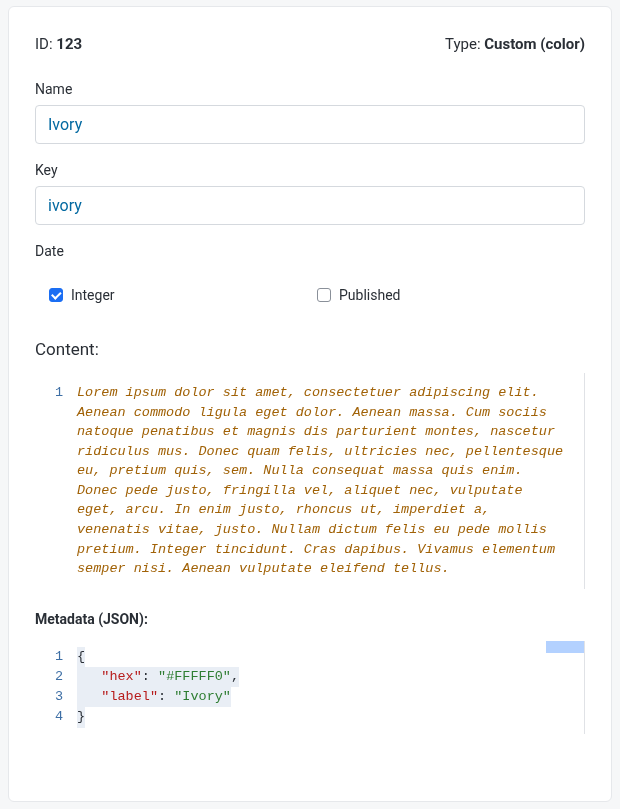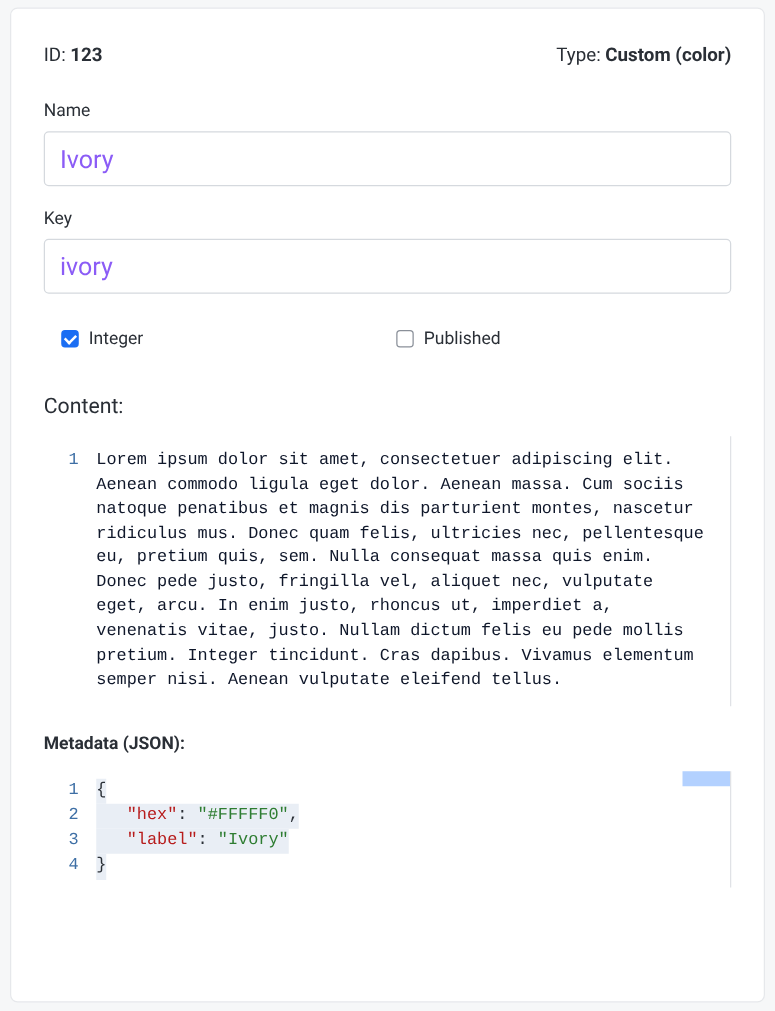--- a/index.html
+++ b/index.html
@@ -33,22 +33,22 @@
     display: block;
     margin-bottom: 8px;
     font-size: 14px;
     color: #2a2f36;
   }
   .input {
     width: 100%;
     border: 1px solid #d5d9de;
     border-radius: 4px;
     padding: 9px 12px;
-    font-size: 20px;
-    color: #8b5cf6;
+    font-size: 16px;
+    color: #0369a1;
     font-family: inherit;
   }
   .helper {
     font-size: 12px;
     color: #8a9099;
     margin-top: 6px;
   }
   .checkbox-row {
     display: flex;
     margin: 28px 0 36px 14px;
@@ -100,23 +100,24 @@
   .gutter {
     text-align: right;
     color: #3e6fa5;
     user-select: none;
     padding-left: 18px;
     min-width: 28px;
   }
   .code-body {
     white-space: pre-wrap;
     word-break: break-word;
-    color: #0f172a;
+    color: #a16207;
     flex: 1;
     padding-right: 6px;
+    font-style: italic;
   }
   .json-editor {
     border-right: 1px solid #e0e2e6;
     padding: 6px 8px 6px 0;
     display: flex;
     gap: 14px;
     font-family: "SFMono-Regular", Consolas, "Liberation Mono", Menlo, monospace;
     font-size: 13.5px;
     line-height: 1.5;
     position: relative;
@@ -154,20 +155,21 @@
     <label class="field-label">Name</label>
     <input class="input" type="text" value="Ivory" style="">
   </div>
 
   <div class="field">
     <label class="field-label">Key</label>
     <input class="input" type="text" value="ivory" style="">
   </div>
 
   <div class="field">
+    <label class="field-label">Date</label>
   </div>
 
   <div class="checkbox-row">
     <div class="checkbox-item">
       <span class="checkbox checked"></span>
       <span>Integer</span>
     </div>
     <div class="checkbox-item">
       <span class="checkbox"></span>
       <span>Published</span>

